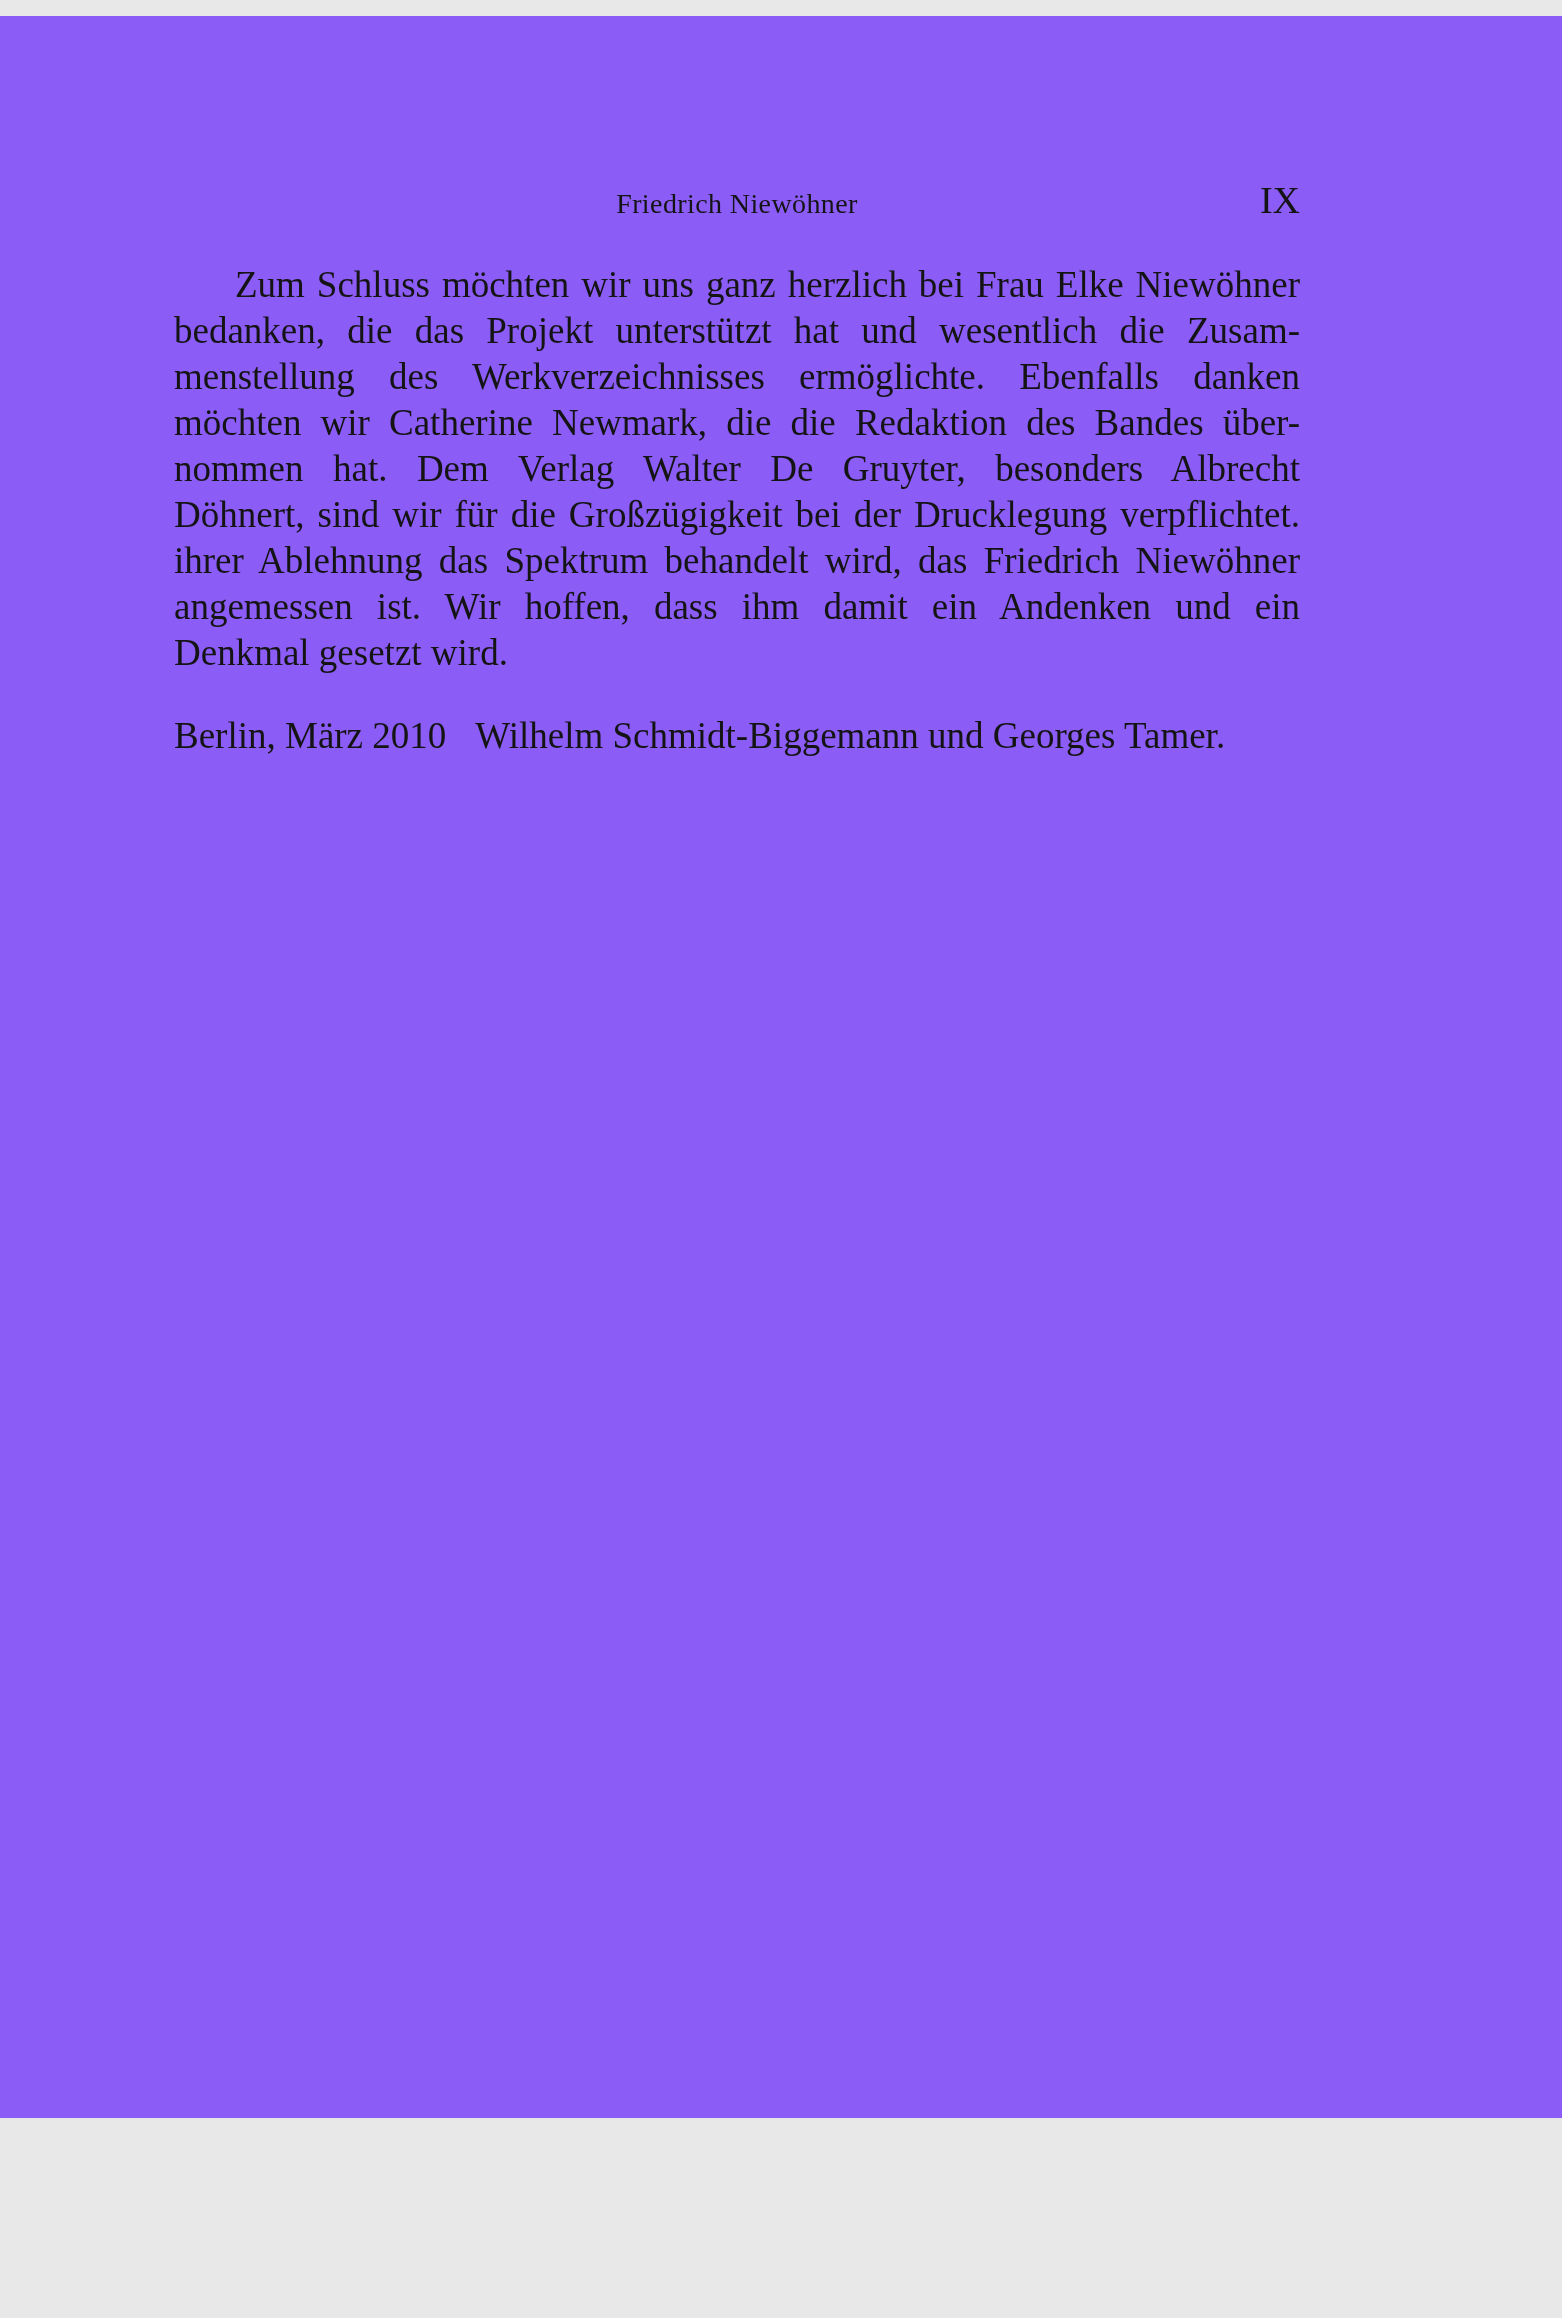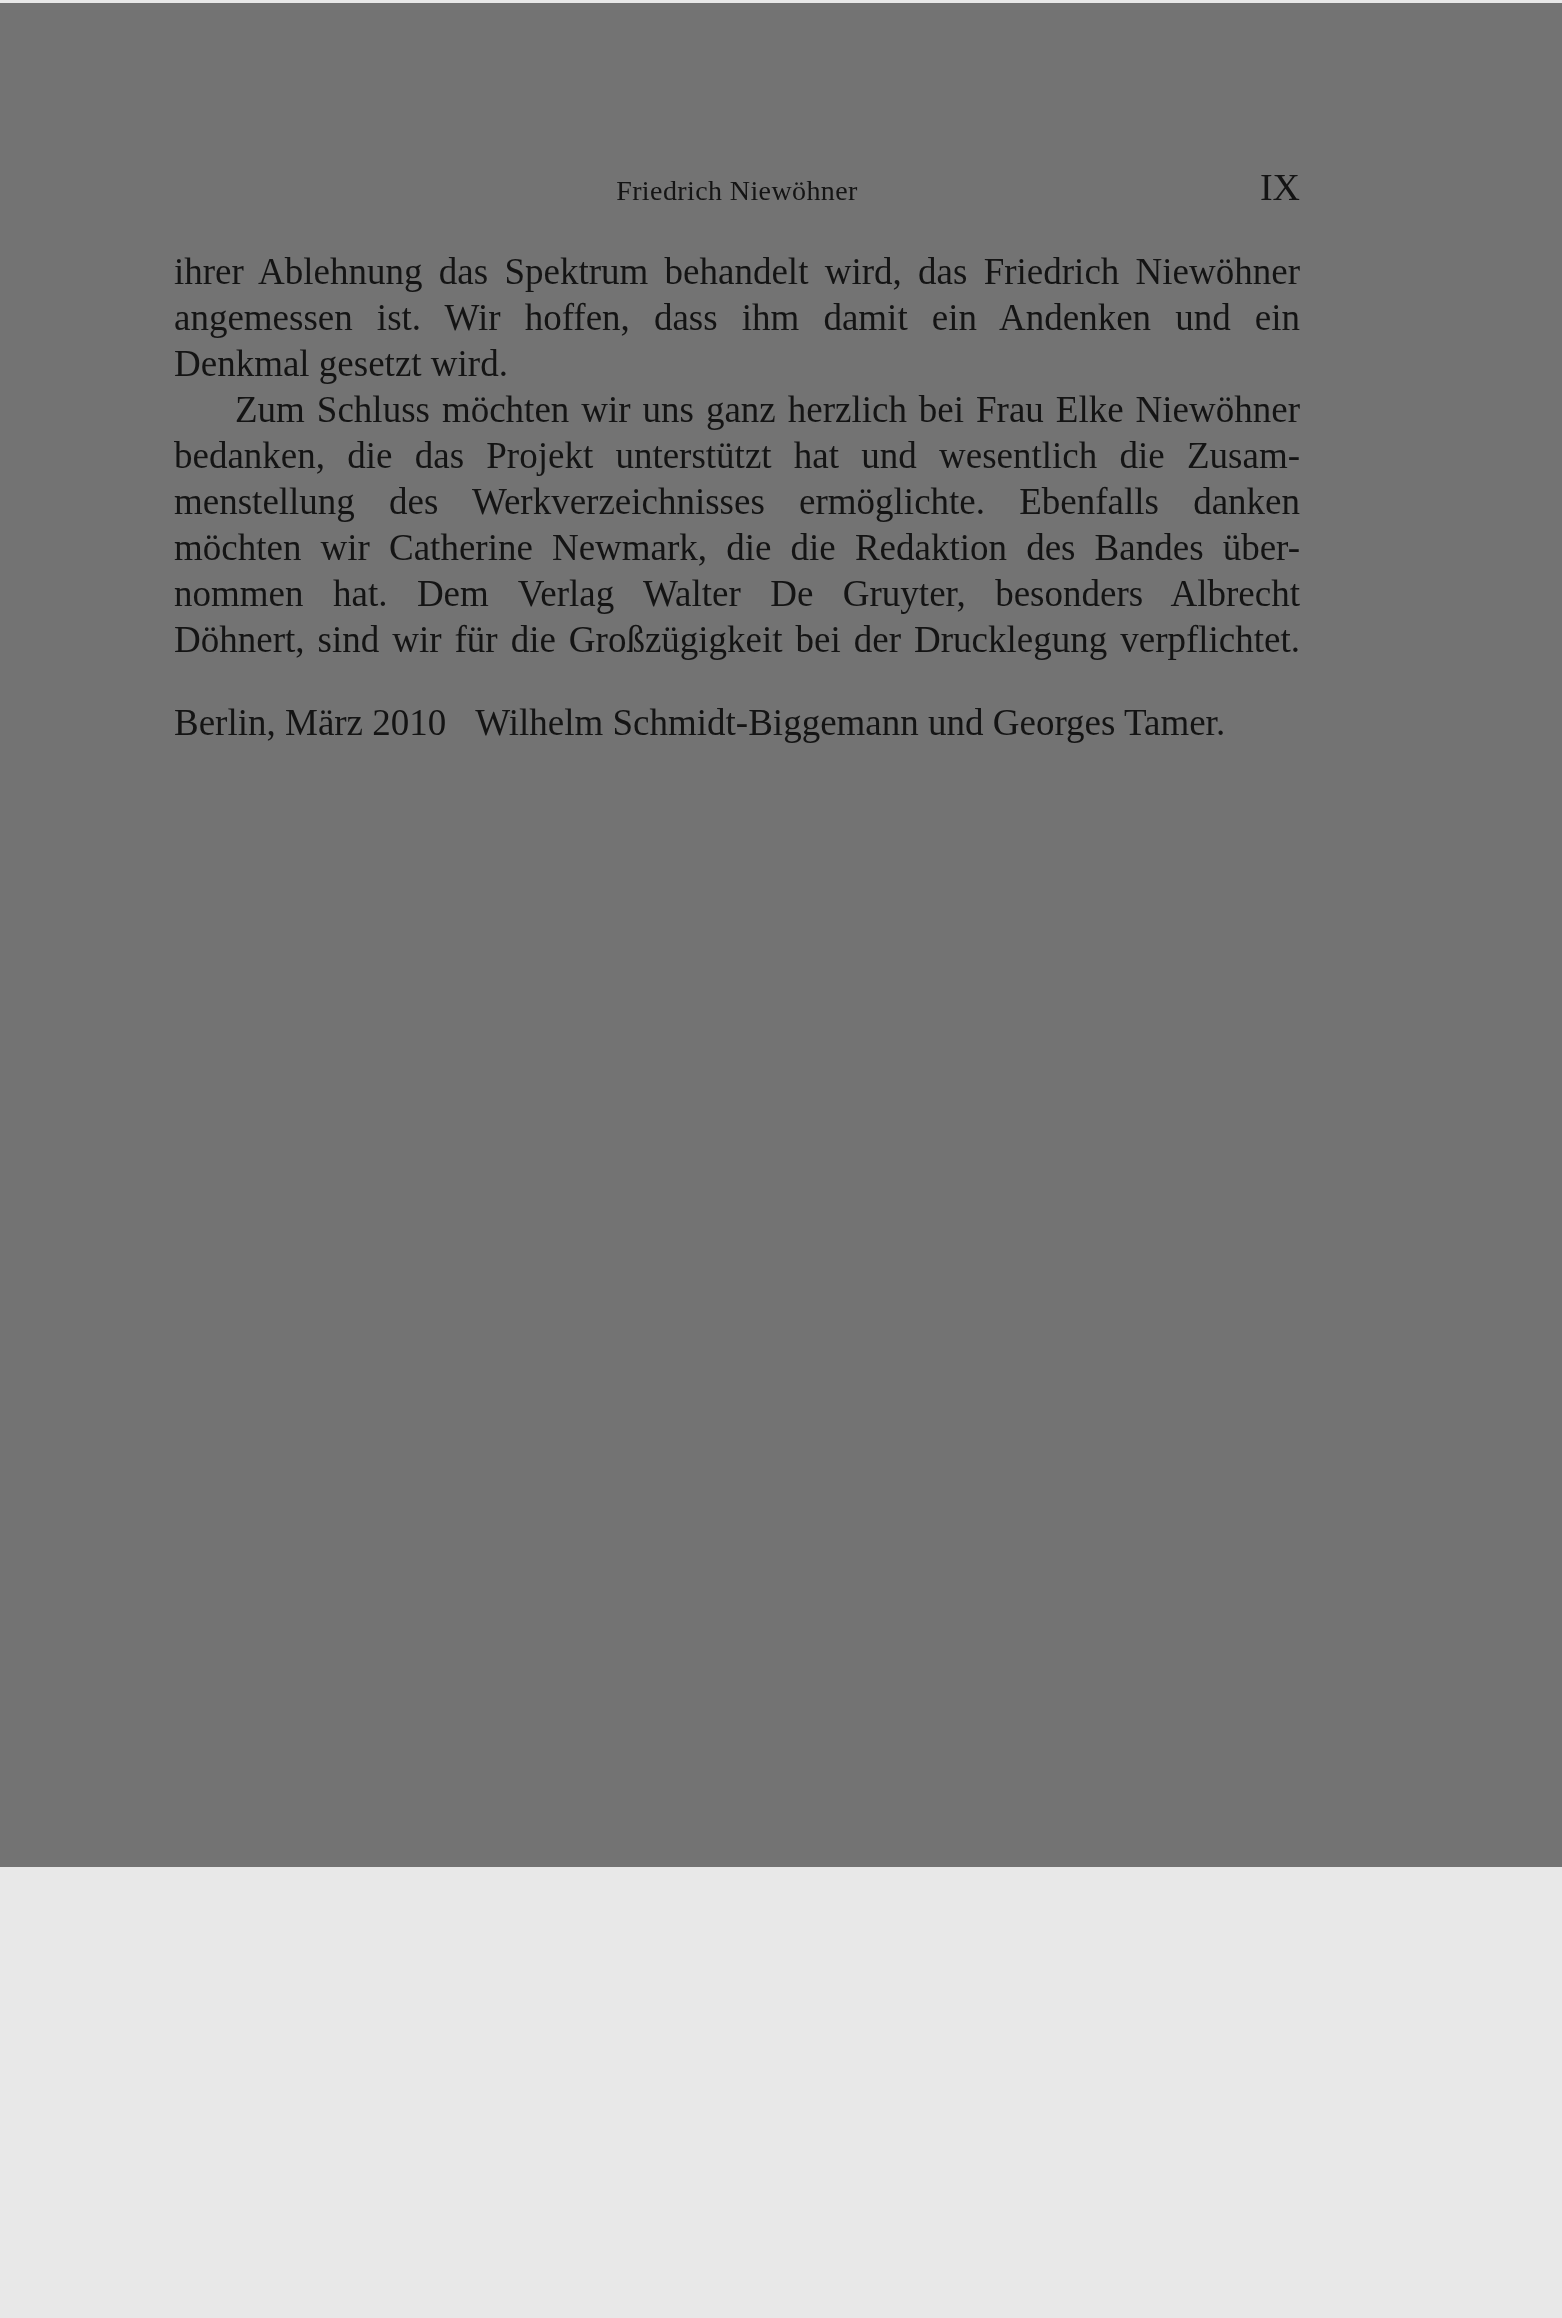--- a/index.html
+++ b/index.html
@@ -3,23 +3,23 @@
 <meta charset="utf-8">
 <style>
   html, body {
     margin: 0;
     padding: 0;
     background: #e8e8e8;
   }
   .page {
     position: relative;
     width: 1563px;
-    height: 1864px;
-    background: #737373;
-    margin: 3px auto;
+    height: 2102px;
+    background: #8b5cf6;
+    margin: 16px auto;
     font-family: "Liberation Serif", "DejaVu Serif", serif;
     color: #141414;
     overflow: hidden;
   }
   
   .header {
     position: absolute;
     top: 162px;
     left: 174px;
     width: 1126px;
@@ -70,31 +70,31 @@
 
   <div class="header">
     <span></span>
     <span class="running-title">Friedrich Niewöhner</span>
     <span class="page-number">IX</span>
   </div>
 
   <div class="text-block">
 
     <div class="para">
-        <div class="line just">ihrer Ablehnung das Spektrum behandelt wird, das Friedrich Niewöhner</div>
-        <div class="line just">angemessen ist. Wir hoffen, dass ihm damit ein Andenken und ein</div>
-        <div class="line">Denkmal gesetzt wird.</div>
-      </div>
-      <div class="para">
         <div class="line just indent">Zum Schluss möchten wir uns ganz herzlich bei Frau Elke Niewöhner</div>
         <div class="line just">bedanken, die das Projekt unterstützt hat und wesentlich die Zusam-</div>
         <div class="line just">menstellung des Werkverzeichnisses ermöglichte. Ebenfalls danken</div>
         <div class="line just">möchten wir Catherine Newmark, die die Redaktion des Bandes über-</div>
         <div class="line just">nommen hat. Dem Verlag Walter De Gruyter, besonders Albrecht</div>
         <div class="line just">Döhnert, sind wir für die Großzügigkeit bei der Drucklegung verpflichtet.</div>
+      </div>
+      <div class="para">
+        <div class="line just">ihrer Ablehnung das Spektrum behandelt wird, das Friedrich Niewöhner</div>
+        <div class="line just">angemessen ist. Wir hoffen, dass ihm damit ein Andenken und ein</div>
+        <div class="line">Denkmal gesetzt wird.</div>
       </div>
       <div class="signature">
       <span>Berlin, März 2010</span>
       <span>Wilhelm Schmidt-Biggemann und Georges Tamer.</span>
     </div>
   </div>
 
 </div>
 
 

